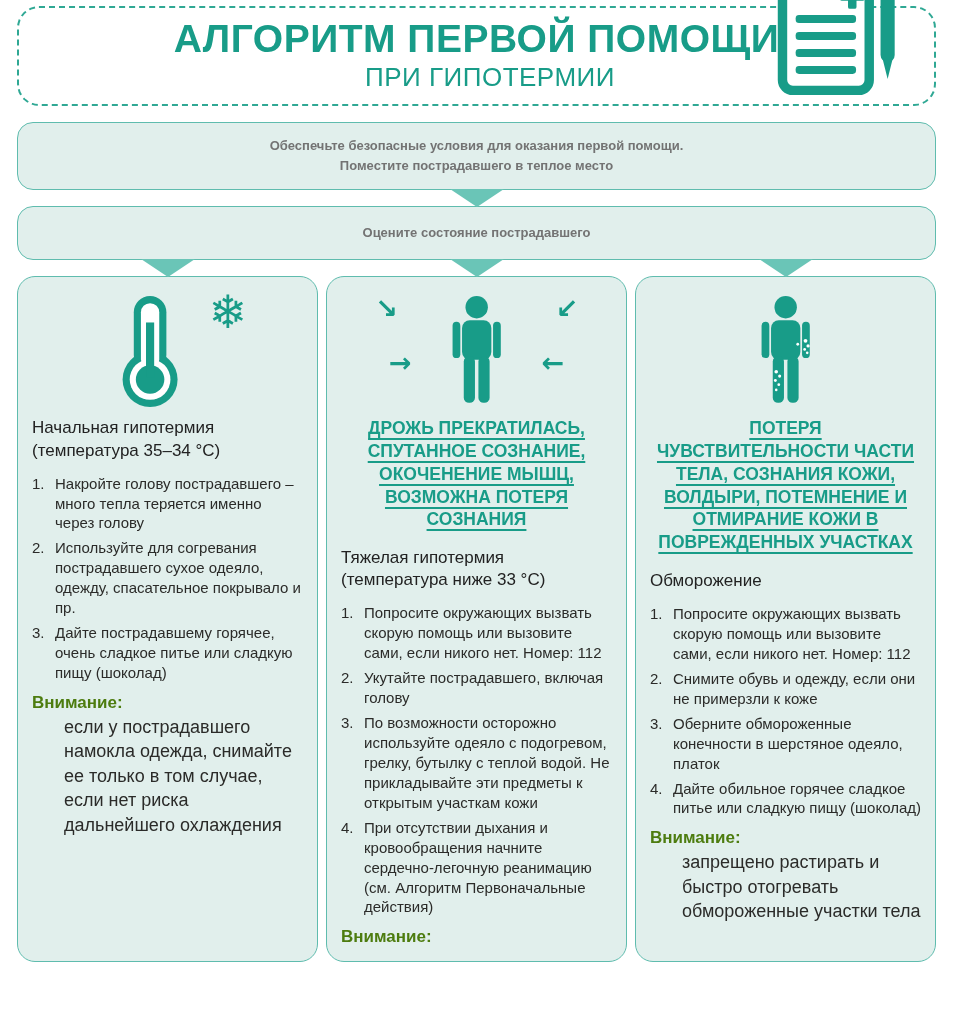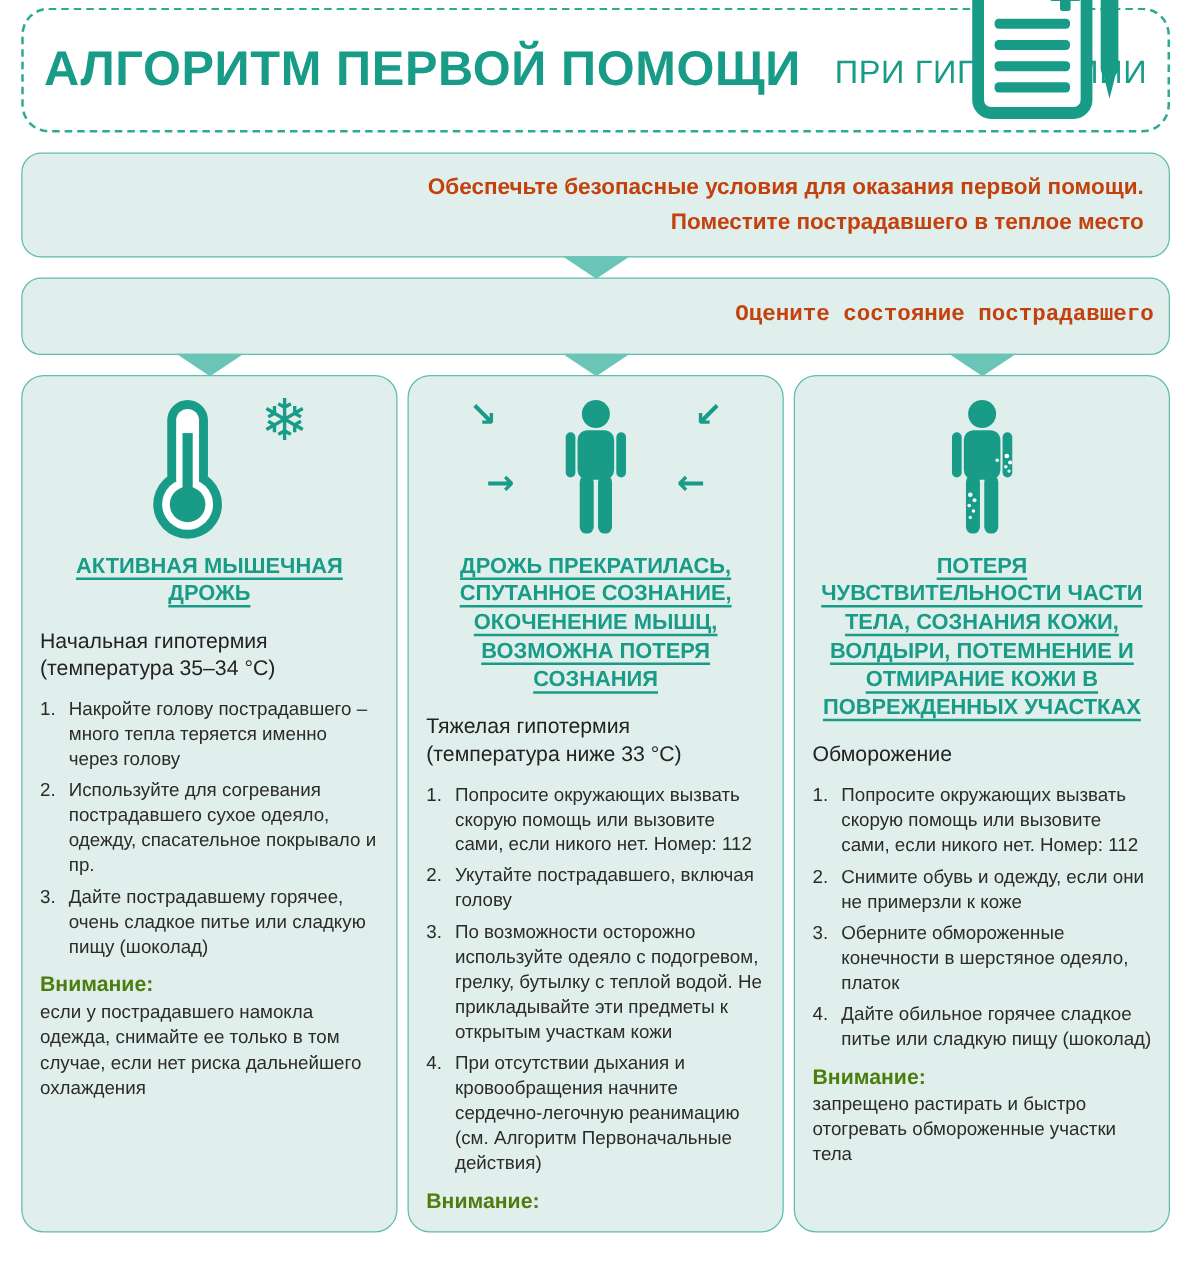--- a/index.html
+++ b/index.html
@@ -15,31 +15,31 @@
   body{font-family:"Liberation Sans",sans-serif;color:var(--ink);}
   .page{width:953px;height:1024px;position:relative;}
 
   
   .brand{margin:10px 0 6px 30px;font-family:"Liberation Serif",serif;color:#151515;}
   .brand-line1{font-size:12.5px;font-weight:700;letter-spacing:2.6px;}
   .brand-line2{font-size:25px;font-weight:700;letter-spacing:0.5px;line-height:1.05;margin-top:1px;}
 
   
   .title-box{position:relative;margin:6px 17px 0;height:100px;border:2px dashed var(--dash);
-             border-radius:22px;display:flex;flex-direction:row;align-items:center;justify-content:center;}
+             border-radius:22px;display:flex;flex-direction:column;align-items:center;justify-content:center;}
   .title{color:var(--accent);font-weight:700;font-size:39px;letter-spacing:0.5px;line-height:1.05;}
   .subtitle{color:var(--accent);font-weight:400;font-size:26px;letter-spacing:0.5px;margin-top:3px;margin-left:27px;}
   .doc-icon{position:absolute;right:28px;top:-52px;width:132px;height:150px;color:var(--accent);}
   .doc-icon svg{width:100%;height:100%;display:block;}
 
   
   .step{margin:16px 17px 0;background:var(--card_bg);border:1.5px solid var(--card_border);
-        border-radius:16px;text-align:right;font-weight:700;font-size:18px;line-height:1.55;color:#c2410c;}
+        border-radius:16px;text-align:center;font-weight:700;font-size:13px;line-height:1.55;color:#737373;}
   .step-1{padding:13px 20px;}
-  .step-2{padding:16px 12px;margin-top:0;font-family:Liberation Mono, monospace;}
+  .step-2{padding:16px 12px;margin-top:0;}
 
   
   .tri{width:0;height:0;border-left:27px solid transparent;border-right:27px solid transparent;
        border-top:18px solid var(--arrow);}
   .arrow-single{display:flex;justify-content:center;margin:-1px 0;position:relative;z-index:2;}
   .arrow-row{display:grid;grid-template-columns:1fr 1fr 1fr;gap:8px;margin:-1px 17px;position:relative;z-index:2;}
   .arrow-row .cell{display:flex;justify-content:center;}
 
   
   .cards{display:grid;grid-template-columns:1fr 1fr 1fr;gap:8px;margin:0 17px;align-items:stretch;}
@@ -57,21 +57,21 @@
 
   .card-heading{color:var(--accent);font-size:17.5px;font-weight:700;text-align:center;line-height:1.3;
                 text-decoration:underline;text-decoration-thickness:2px;text-underline-offset:4px;
                 text-decoration-color:var(--accent);margin:2px 2px 16px;}
   .card-sub{font-size:17px;font-weight:400;color:#222;line-height:1.3;margin:0 0 12px;}
   ol.items{list-style:none;margin:0 0 10px;}
   ol.items li{display:grid;grid-template-columns:23px 1fr;margin-bottom:5px;
               font-size:15px;line-height:1.33;color:#2b2b29;}
   ol.items .num{font-weight:400;}
   .warn-label{font-size:17px;font-weight:700;color:#4d7c0f;margin:6px 0 2px;}
-  .warn-text{font-size:15px;line-height:1.36;color:#2b2b29;}
+  .warn-text{font-size:18px;line-height:1.36;color:#2b2b29;margin-left:32px;}
 </style>
 </head>
 <body>
 
 <div class="page">
 
   <header>
 
     <div class="title-box">
       <div class="title">АЛГОРИТМ ПЕРВОЙ ПОМОЩИ</div>
@@ -125,21 +125,20 @@
         <svg viewBox="0 0 120 110" aria-hidden="true" style="margin-right:34px;">
           <rect x="44" y="0" width="32" height="74" rx="16" fill="currentColor"></rect>
           <circle cx="60" cy="82" r="27" fill="currentColor"></circle>
           <rect x="51" y="7" width="18" height="64" rx="9" fill="#fff"></rect>
           <circle cx="60" cy="82" r="20" fill="#fff"></circle>
           <circle cx="60" cy="82" r="14" fill="currentColor"></circle>
           <rect x="56" y="26" width="8" height="54" fill="currentColor"></rect>
         </svg>
         <span class="snowflake">❄</span>
       </div>
-      <h2 class="card-heading">АКТИВНАЯ МЫШЕЧНАЯ ДРОЖЬ</h2>
       <h3 class="card-sub">Начальная гипотермия (температура 35–34 °C)</h3>
       <ol class="items">
         <li>
             <span class="num">1.</span>
             <span>Накройте голову пострадавшего – много тепла теряется именно через голову</span>
           </li>
         <li>
             <span class="num">2.</span>
             <span>Используйте для согревания пострадавшего сухое одеяло, одежду, спасательное покрывало и пр.</span>
           </li>

